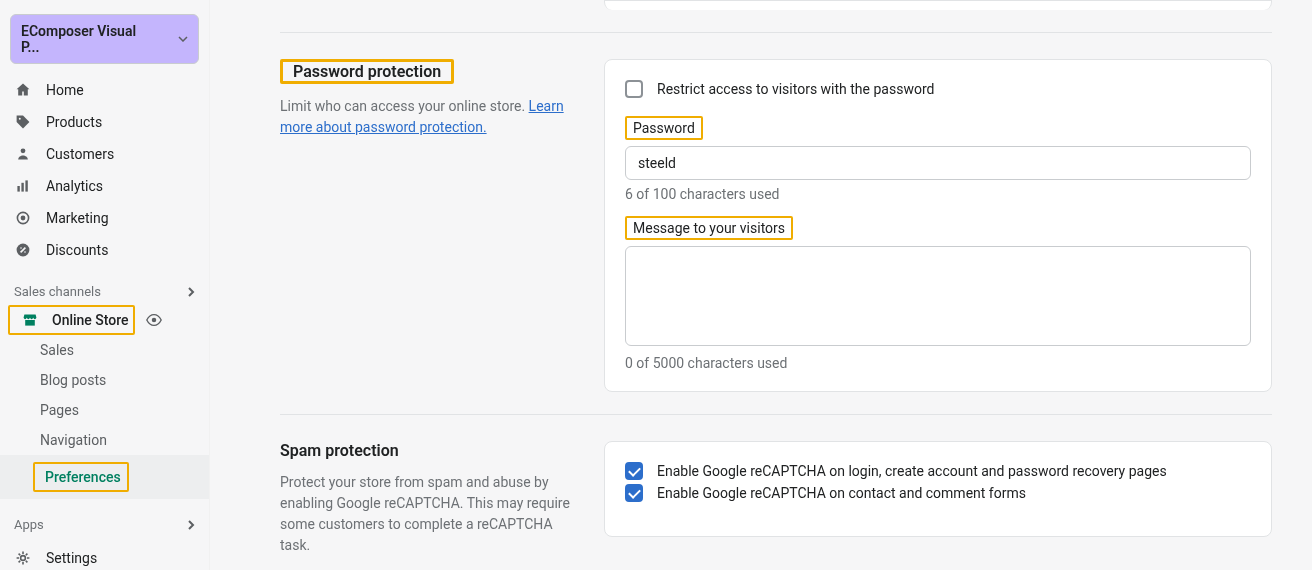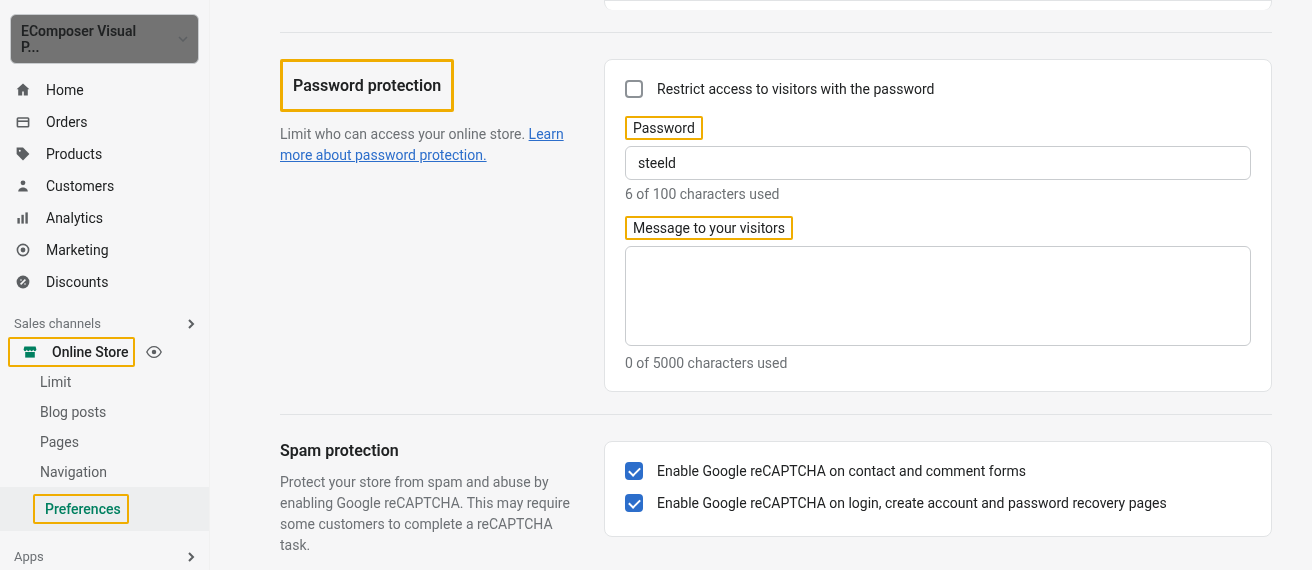--- a/index.html
+++ b/index.html
@@ -1,21 +1,21 @@
 <!DOCTYPE html>
 <html><head>
 <meta charset="utf-8">
 <style>
 * { box-sizing: border-box; margin: 0; padding: 0; }
 body { font-family: -apple-system, BlinkMacSystemFont, "Segoe UI", Roboto, sans-serif; font-size: 14px; color: #202223; background: #f6f6f7; overflow: hidden; }
 .app { display: flex; width: 1312px; height: 570px; }
 .sidebar { width: 210px; background: #f6f6f7; border-right: 1px solid #e1e3e5; display: flex; flex-direction: column; padding: 8px 0 0 0; position: relative; }
 .scrollbar-track { position: absolute; right: -14px; top: 0; width: 14px; height: 100%; background: #f1f1f1; }
 .scrollbar-thumb { position: absolute; right: 2px; top: 0; width: 8px; height: 540px; background: #c1c1c1; border-radius: 4px; }
-.app-picker { margin: 6px 10px 10px 10px; border: 1px solid #c9cccf; border-radius: 6px; padding: 8px 10px; display: flex; align-items: center; justify-content: space-between; background: #737373; cursor: pointer; gap: 33px; }
+.app-picker { margin: 6px 10px 10px 10px; border: 1px solid #c9cccf; border-radius: 6px; padding: 8px 10px; display: flex; align-items: center; justify-content: space-between; background: #c4b5fd; cursor: pointer; gap: 33px; }
 .app-picker span.label { font-weight: 600; color: #202223; }
 .app-picker .chev { color: #5c5f62; }
 .nav { list-style: none; }
 .nav-item { display: flex; align-items: center; gap: 14px; padding: 7px 14px; color: #202223; cursor: pointer; font-size: 14px; }
 .nav-item .icon { width: 18px; height: 18px; display: inline-flex; align-items: center; justify-content: center; color: #5c5f62; flex-shrink: 0; }
 .nav-item.sub { padding-left: 40px; color: #5c5f62; font-size: 14px; }
 .nav-item.sub.active { color: #008060; background: #edeeef; font-weight: 500; }
 .nav-section { padding: 8px 14px 6px 14px; color: #6d7175; font-size: 13px; display: flex; align-items: center; justify-content: space-between; margin-top: 10px; text-align: center; }
 .highlight-box { border: 2px solid #f0ad00; border-radius: 2px; }
 .hb-online { display: flex; align-items: center; gap: 14px; padding: 5px 4px 5px 12px; margin: 0 2px 0 8px; }
@@ -32,21 +32,21 @@
 .check-row { display: flex; align-items: center; gap: 14px; margin-bottom: 4px; }
 .check-row.mb { margin-bottom: 14px; }
 .checkbox { width: 18px; height: 18px; border: 2px solid #8c9196; border-radius: 4px; flex-shrink: 0; display: inline-flex; align-items: center; justify-content: center; background: #fff; cursor: pointer; }
 .checkbox.checked { background: #2c6ecb; border-color: #2c6ecb; }
 .checkbox.checked::after { content: ""; width: 5px; height: 9px; border: solid #fff; border-width: 0 2px 2px 0; transform: rotate(45deg); margin-top: -2px; }
 .field-label { font-size: 14px; color: #202223; margin-bottom: 6px; margin-top: 14px; display: inline-block; padding: 2px 4px; }
 .hb-lbl { border: 2px solid #f0ad00; border-radius: 2px; padding: 2px 6px; }
 input[type=text], textarea { width: 100%; border: 1px solid #c9cccf; border-radius: 6px; padding: 8px 12px; font-size: 14px; font-family: inherit; color: #202223; }
 textarea { height: 100px; resize: none; }
 .hint { font-size: 14px; color: #6d7175; margin-top: 6px; }
-.title-hb { display: inline-block; border: 3px solid #f0ad00; border-radius: 2px; padding: 14px 10px; }
+.title-hb { display: inline-block; border: 3px solid #f0ad00; border-radius: 2px; padding: 0 10px; }
 .nav-online-wrap { display: flex; align-items: center; }
 .eye-icon { margin-left: 8px; color: #5c5f62; }
 svg { display: block; }
 .spacer-card-top { background: #fff; border: 1px solid #e1e3e5; border-bottom: none; border-radius: 0 0 8px 8px; height: 10px; margin-left: 324px; margin-bottom: 0; }
 </style>
 </head>
 <body>
 
 <div class="app">
   <aside class="sidebar">
@@ -64,29 +64,20 @@
         <span class="icon">
             <svg width="16" height="16" viewBox="0 0 20 20">
               <path fill="currentColor" d="M10 2L2 9h2v8h5v-5h2v5h5V9h2z"></path>
             </svg>
           </span>
         <span>Home</span>
       </li>
       <li class="nav-item">
         <span class="icon">
             <svg width="16" height="16" viewBox="0 0 20 20">
-              <rect x="3" y="5" width="14" height="11" rx="1" fill="none" stroke="currentColor" stroke-width="2"></rect>
-              <path d="M3 9h14" stroke="currentColor" stroke-width="2"></path>
-            </svg>
-          </span>
-        <span>Orders</span>
-      </li>
-      <li class="nav-item">
-        <span class="icon">
-            <svg width="16" height="16" viewBox="0 0 20 20">
               <path fill="currentColor" d="M2 2l8 0 8 8-8 8-8-8z"></path>
               <circle cx="6" cy="6" r="1.2" fill="#f6f6f7"></circle>
             </svg>
           </span>
         <span>Products</span>
       </li>
       <li class="nav-item">
         <span class="icon">
             <svg width="16" height="16" viewBox="0 0 20 20">
               <circle cx="10" cy="6" r="3" fill="currentColor"></circle>
@@ -149,21 +140,21 @@
       <span class="eye-icon">
           <svg width="18" height="18" viewBox="0 0 20 20">
             <path d="M10 4C5 4 2 10 2 10s3 6 8 6 8-6 8-6-3-6-8-6z" fill="none" stroke="currentColor" stroke-width="1.5"></path>
             <circle cx="10" cy="10" r="2.5" fill="currentColor"></circle>
           </svg>
         </span>
     </div>
 
     <ul class="nav">
       <li class="nav-item sub">
-          <span>Limit</span>
+          <span>Sales</span>
         </li>
       <li class="nav-item sub">
           <span>Blog posts</span>
         </li>
       <li class="nav-item sub">
           <span>Pages</span>
         </li>
       <li class="nav-item sub">
           <span>Navigation</span>
         </li>
@@ -229,25 +220,25 @@
 
     <hr class="divider">
 
     <div class="section">
       <div class="section-left">
         <h2>Spam protection</h2>
         <p style="margin-top:12px;">Protect your store from spam and abuse by enabling Google reCAPTCHA. This may require some customers to complete a reCAPTCHA task.</p>
       </div>
       <div class="section-right">
         <div class="card">
+          <div class="check-row">
+            <span class="checkbox checked"></span>
+            <span>Enable Google reCAPTCHA on login, create account and password recovery pages</span>
+          </div>
           <div class="check-row mb">
             <span class="checkbox checked"></span>
             <span>Enable Google reCAPTCHA on contact and comment forms</span>
           </div>
-          <div class="check-row">
-            <span class="checkbox checked"></span>
-            <span>Enable Google reCAPTCHA on login, create account and password recovery pages</span>
-          </div>
         </div>
       </div>
     </div>
   </main>
 </div>
 
 </body></html>

